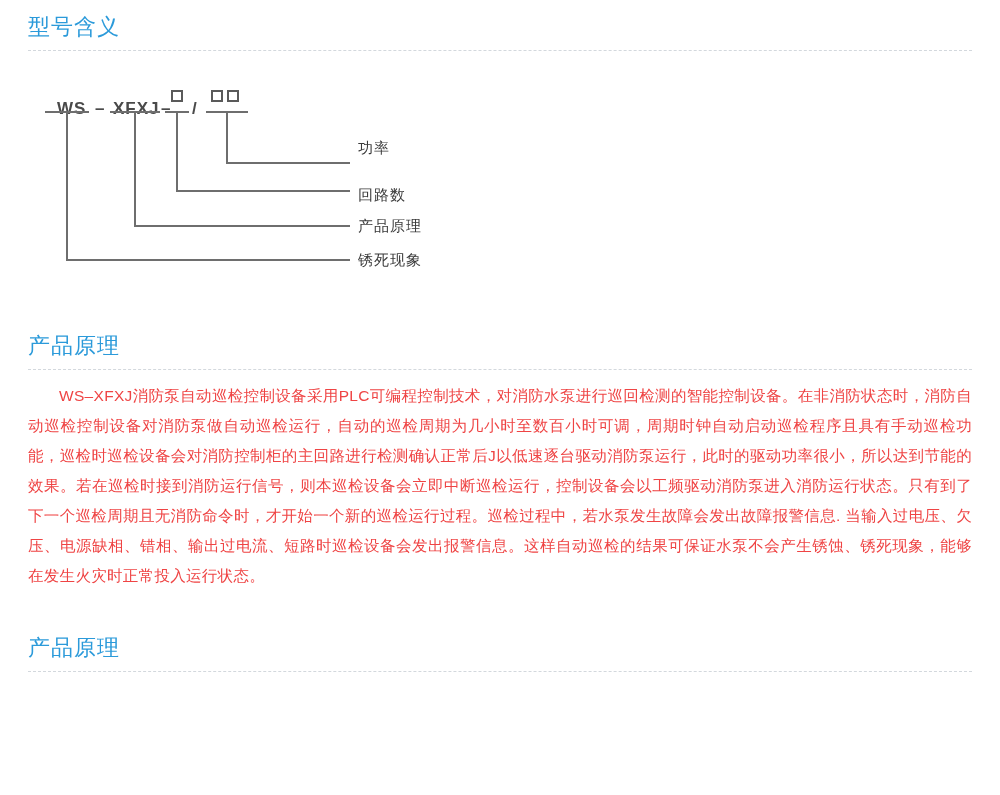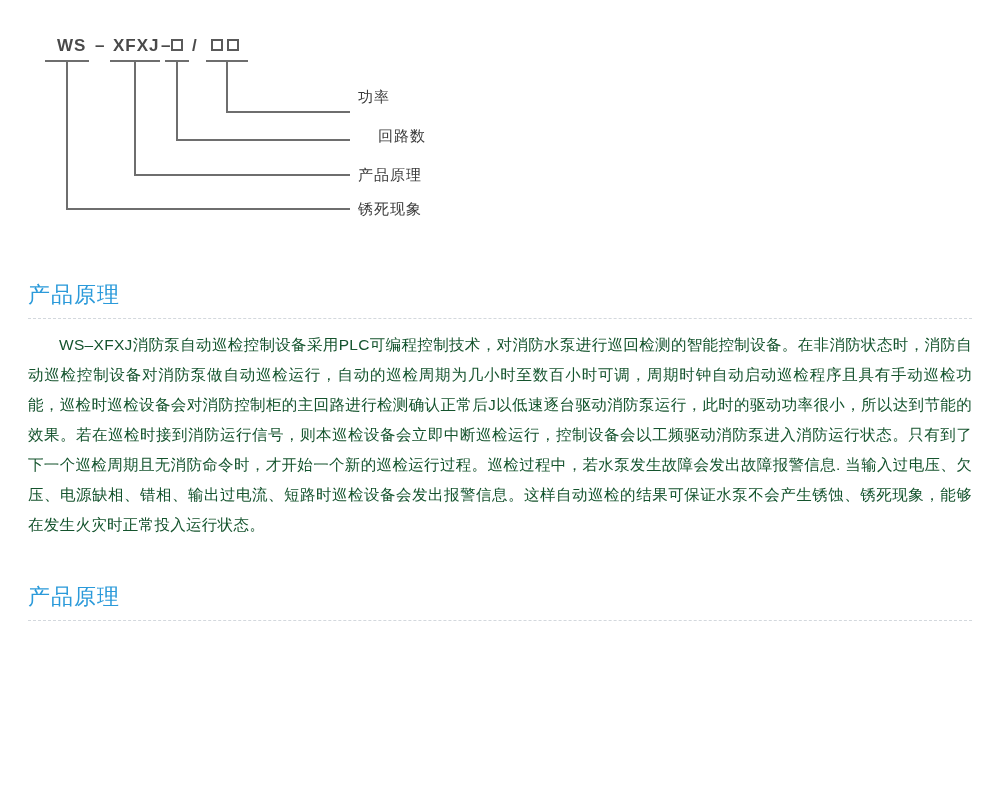--- a/index.html
+++ b/index.html
@@ -30,21 +30,21 @@
   .head-3 { margin-top: 44px; }
 
   
   .diagram {
     position: relative;
     height: 230px;
     margin-top: 36px;
   }
   .diagram .seg {
     position: absolute;
-    top: 0;
+    top: 12px;
     font-size: 17px;
     font-weight: 600;
     color: #4a4a4a;
     letter-spacing: 1px;
     line-height: 20px;
     white-space: nowrap;
   }
   .diagram .sq {
     display: inline-block;
     width: 12px;
@@ -62,32 +62,35 @@
     color: #3a3a3a;
     letter-spacing: 1px;
     white-space: nowrap;
   }
 
   
   .body-text {
     margin: 11px 0 0 0;
     font-size: 15.5px;
     line-height: 30px;
-    color: #14532d;
+    color: #ef4444;
     text-align: justify;
     text-indent: 2em;
     letter-spacing: 0.3px;
   }
   .body-text.second { margin-top: 12px; }
 </style>
 </head>
 <body>
 
 <div class="page">
 
+  <div class="section-head head-1">
+    <h2>型号含义</h2>
+  </div>
 
   <div class="diagram">
 
     <span class="seg" style="left:29px;">WS</span>
     <span class="seg" style="left:67px;">–</span>
     <span class="seg" style="left:85px;">XFXJ</span>
     <span class="seg" style="left:133px;">–</span>
     <span class="sq" style="position:absolute; left:143px; top:3px;"></span>
     <span class="seg" style="left:164px;">/</span>
     <span class="boxpair" style="left:183px; top:3px;">
@@ -104,21 +107,21 @@
     <div class="vline" style="left:106px; top:24px; height:116px;"></div>
     <div class="vline" style="left:148px; top:24px; height:81px;"></div>
     <div class="vline" style="left:198px; top:24px; height:53px;"></div>
 
     <div class="hline" style="left:198px; top:75px;  width:124px;"></div>
     <div class="hline" style="left:148px; top:103px; width:174px;"></div>
     <div class="hline" style="left:106px; top:138px; width:216px;"></div>
     <div class="hline" style="left:38px;  top:172px; width:284px;"></div>
 
     <span class="dlabel" style="top:52px;">功率</span>
-    <span class="dlabel" style="top:91px;margin-left:20px;">回路数</span>
+    <span class="dlabel" style="top:99px;">回路数</span>
     <span class="dlabel" style="top:130px;">产品原理</span>
     <span class="dlabel" style="top:164px;">锈死现象</span>
   </div>
 
   <div class="section-head head-2">
     <h2>产品原理</h2>
   </div>
   <p class="body-text">WS–XFXJ消防泵自动巡检控制设备采用PLC可编程控制技术，对消防水泵进行巡回检测的智能控制设备。在非消防状态时，消防自动巡检控制设备对消防泵做自动巡检运行，自动的巡检周期为几小时至数百小时可调，周期时钟自动启动巡检程序且具有手动巡检功能，巡检时巡检设备会对消防控制柜的主回路进行检测确认正常后J以低速逐台驱动消防泵运行，此时的驱动功率很小，所以达到节能的效果。若在巡检时接到消防运行信号，则本巡检设备会立即中断巡检运行，控制设备会以工频驱动消防泵进入消防运行状态。只有到了下一个巡检周期且无消防命令时，才开始一个新的巡检运行过程。巡检过程中，若水泵发生故障会发出故障报警信息. 当输入过电压、欠压、电源缺相、错相、输出过电流、短路时巡检设备会发出报警信息。这样自动巡检的结果可保证水泵不会产生锈蚀、锈死现象，能够在发生火灾时正常投入运行状态。</p>
 
   <div class="section-head head-3">

